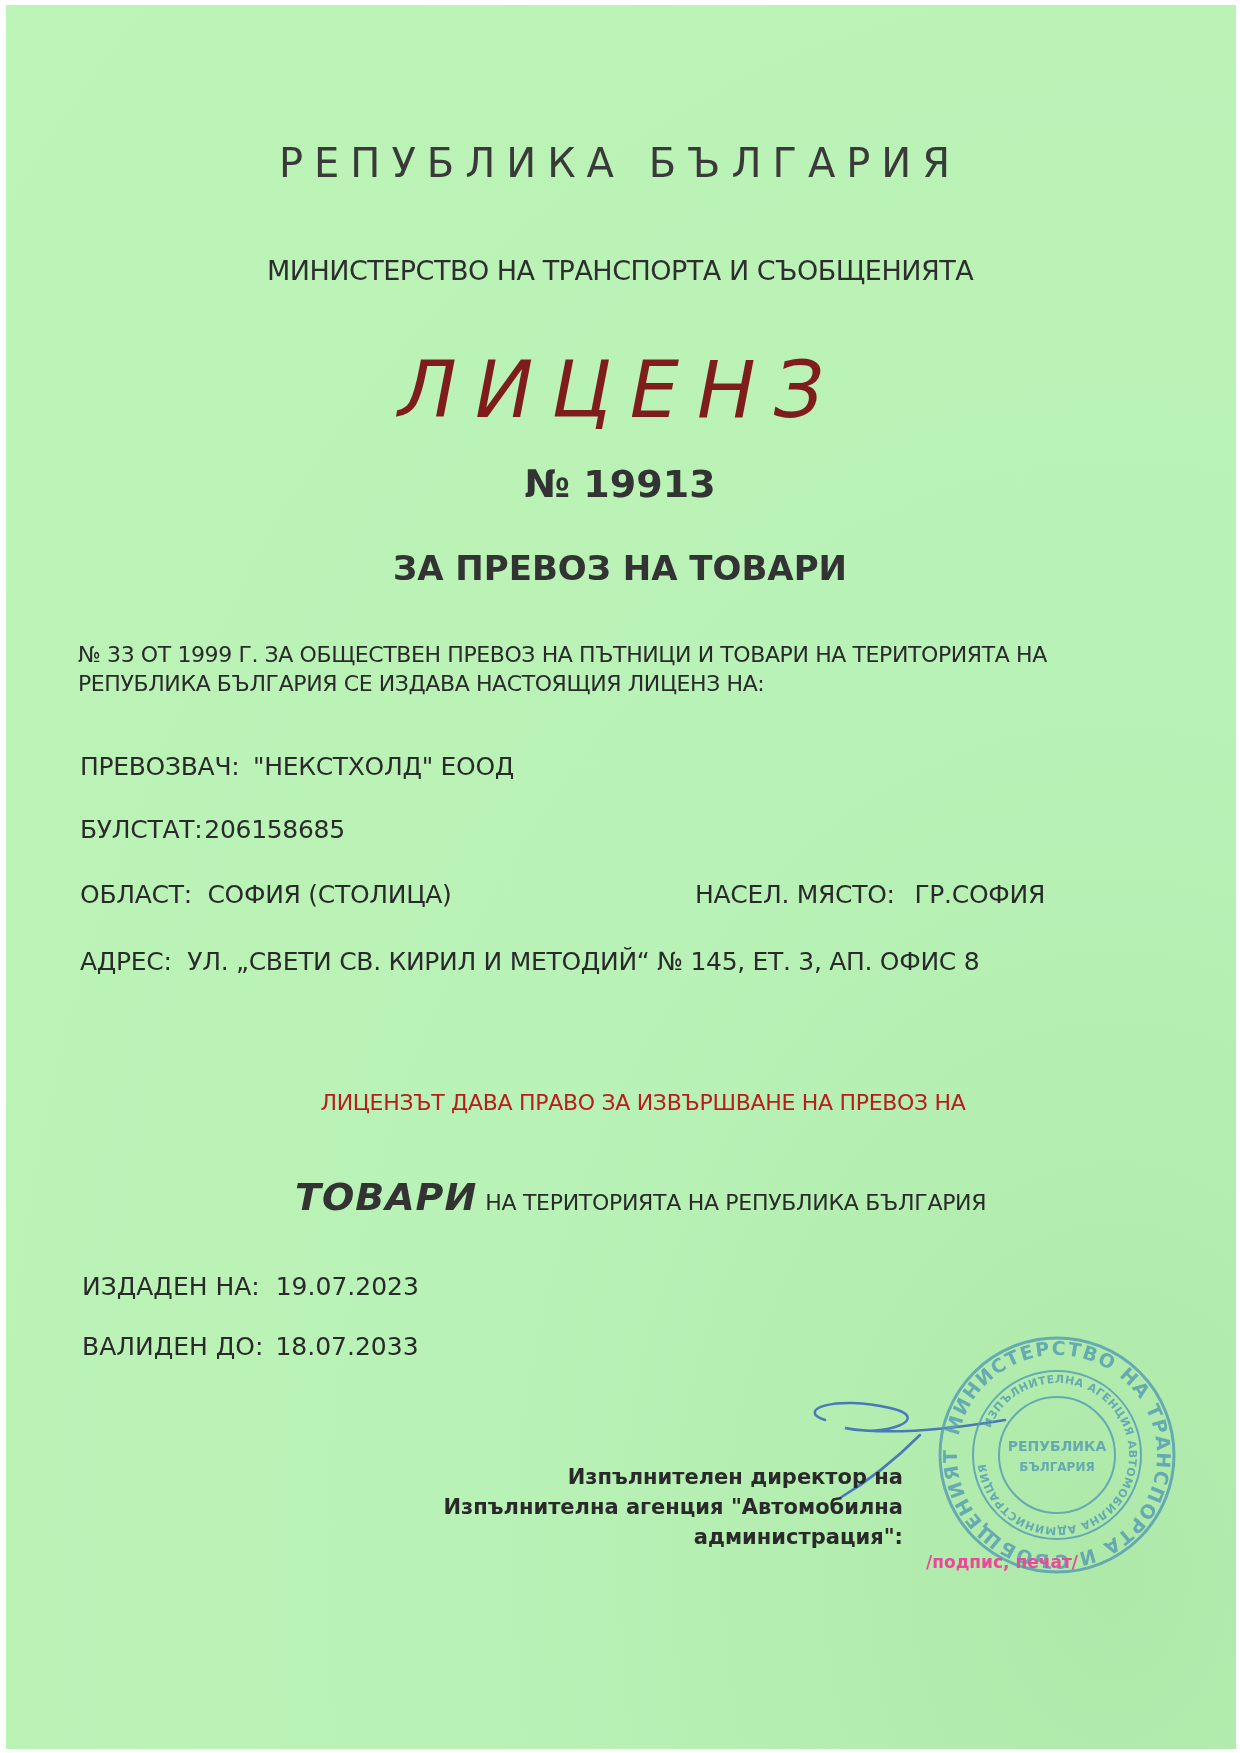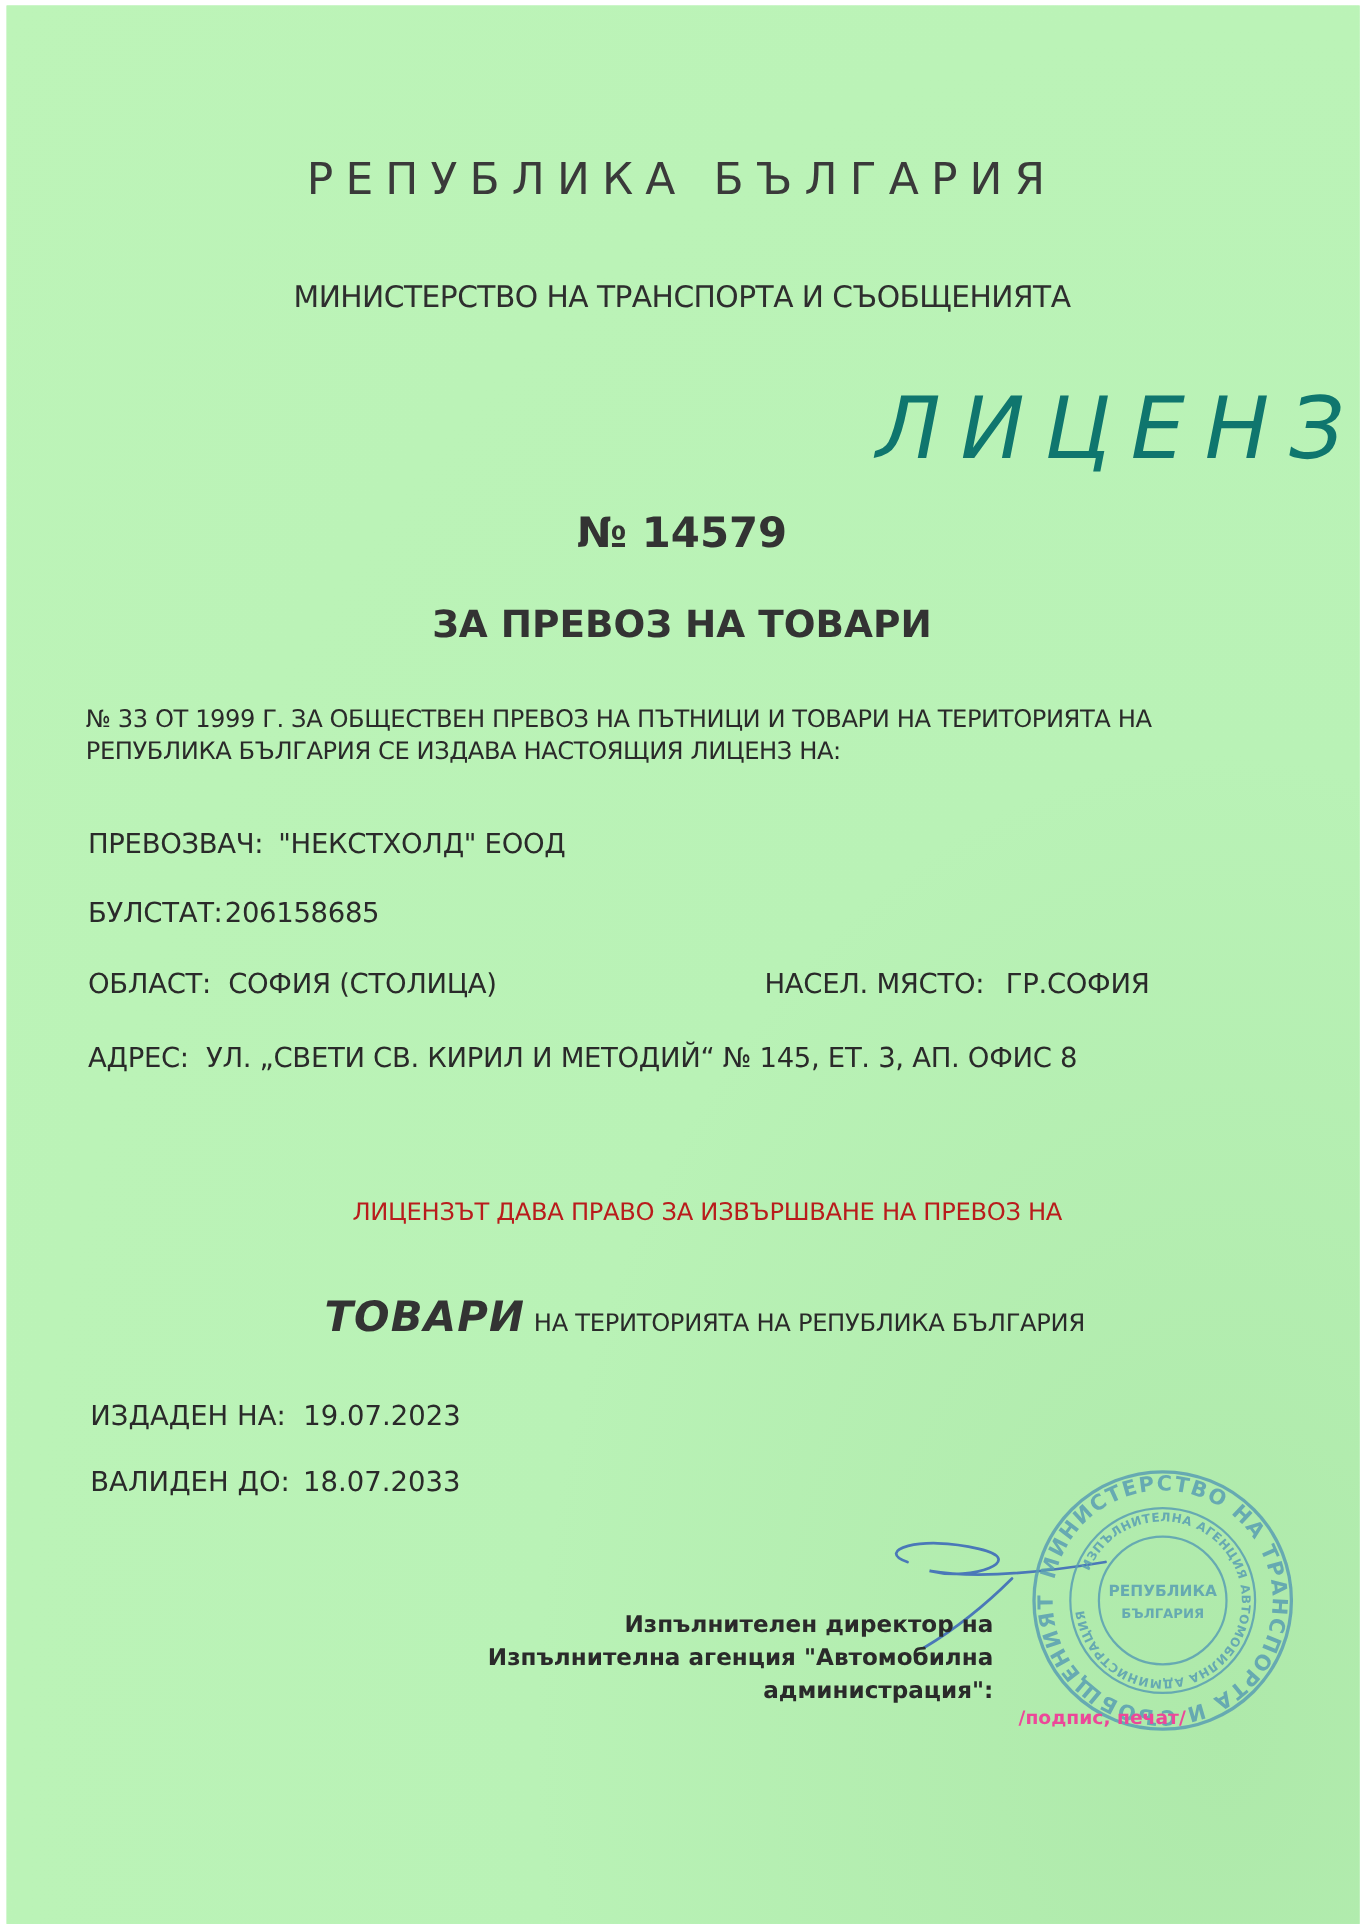--- a/index.html
+++ b/index.html
@@ -18,22 +18,22 @@
   .abs { position: absolute; white-space: nowrap; }
   .republic {
     left: 0; width: 1240px; text-align: center; top: 140px;
     font-size: 40px; letter-spacing: 11px; color: #3a3a3a; font-weight: normal;
   }
   .ministry {
     left: 0; width: 1240px; text-align: center; top: 255px;
     font-size: 27px; letter-spacing: -0.5px; color: #2e2e2e;
   }
   .license-title {
-    left: 0; width: 1240px; text-align: right; top: 345px;
-    font-size: 78px; font-style: italic; letter-spacing: 18px; color: #0f766e;
+    left: 0; width: 1240px; text-align: center; top: 345px;
+    font-size: 78px; font-style: italic; letter-spacing: 18px; color: #7f1d1d;
     font-weight: normal;
   }
   .license-number {
     left: 0; width: 1240px; text-align: center; top: 462px;
     font-size: 38px; font-weight: bold; color: #333;
   }
   .purpose {
     left: 0; width: 1240px; text-align: center; top: 548px;
     font-size: 34px; font-weight: bold; color: #333;
   }
@@ -58,21 +58,21 @@
   .signature { position: absolute; left: 795px; top: 1390px; width: 220px; height: 110px; }
 </style>
 </head>
 <body>
 
 <div class="sheet"></div>
 
 <div class="abs republic">РЕПУБЛИКА БЪЛГАРИЯ</div>
 <div class="abs ministry">МИНИСТЕРСТВО НА ТРАНСПОРТА И СЪОБЩЕНИЯТА</div>
 <div class="abs license-title">ЛИЦЕНЗ</div>
-<div class="abs license-number">№ 14579</div>
+<div class="abs license-number">№ 19913</div>
 <div class="abs purpose">ЗА ПРЕВОЗ НА ТОВАРИ</div>
 
 <div class="abs basis">
   <div>№ 33 ОТ 1999 Г. ЗА ОБЩЕСТВЕН ПРЕВОЗ НА ПЪТНИЦИ И ТОВАРИ НА ТЕРИТОРИЯТА НА</div>
   <div>РЕПУБЛИКА БЪЛГАРИЯ СЕ ИЗДАВА НАСТОЯЩИЯ ЛИЦЕНЗ НА:</div>
 </div>
 
 <div class="abs field" style="left:80px; top:752px;">
   <span>ПРЕВОЗВАЧ:</span>
   <span style="margin-left:6px;">"НЕКСТХОЛД" ЕООД</span>

